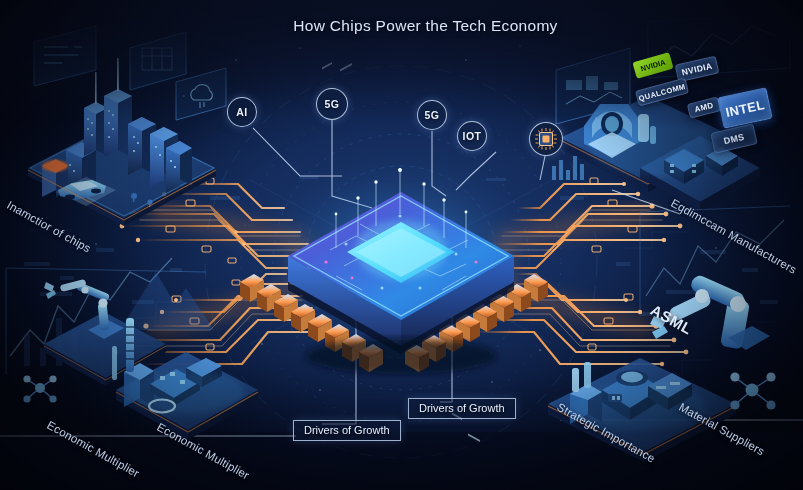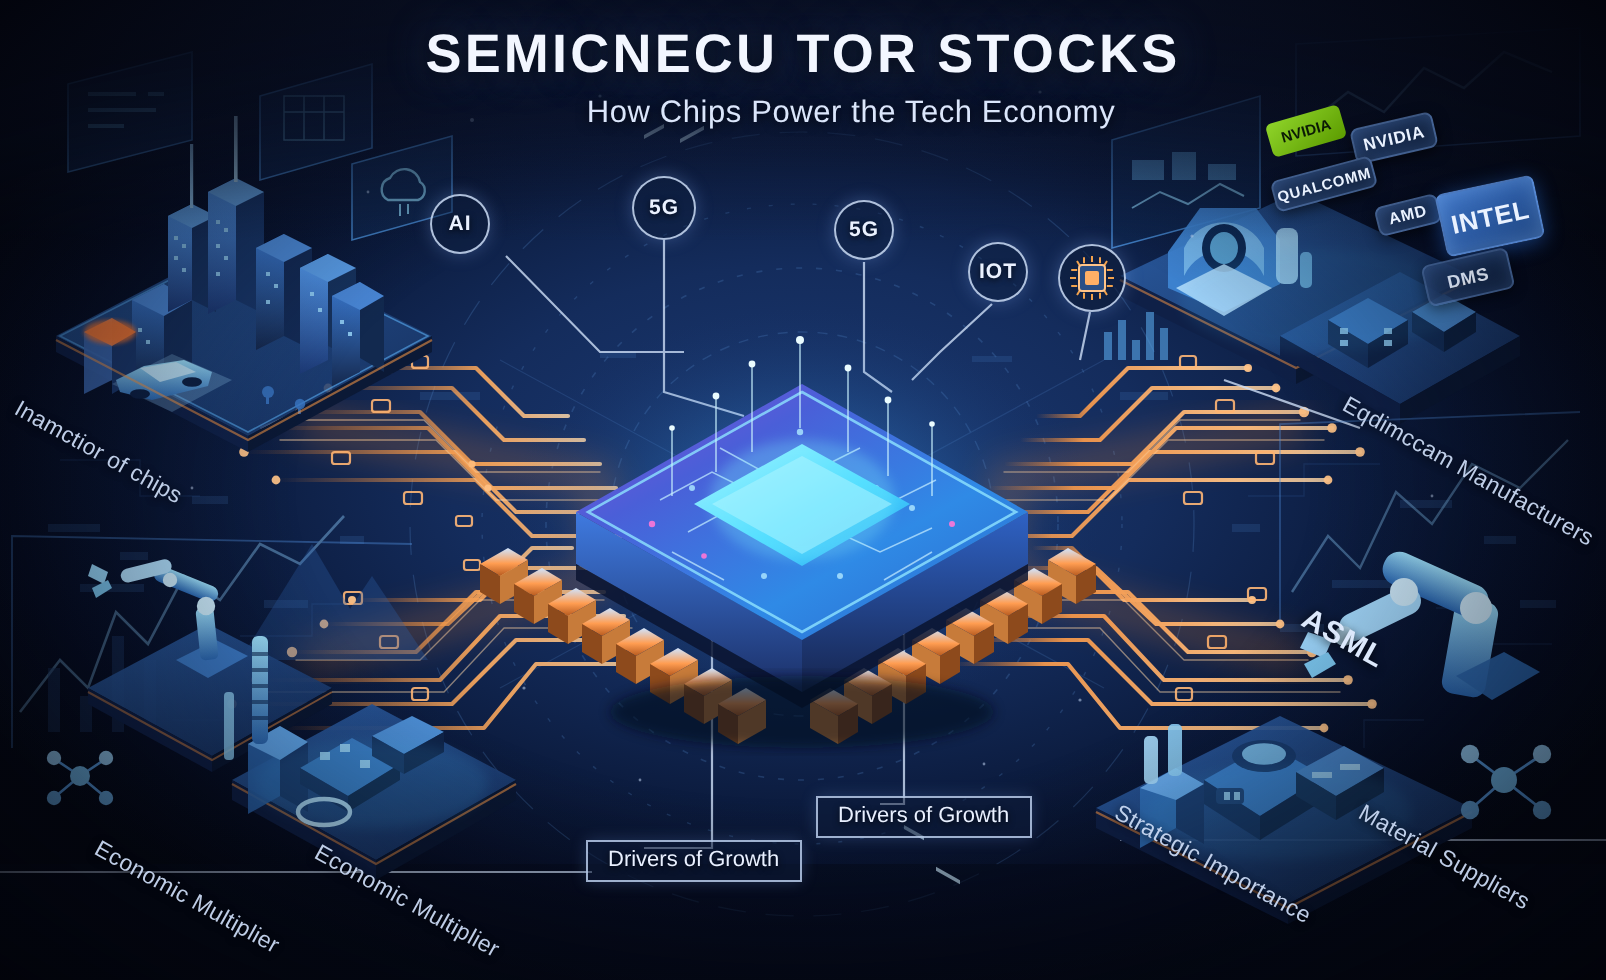--- a/index.html
+++ b/index.html
@@ -819,34 +819,33 @@
         <circle cx="492" cy="382" r=".7"></circle>
       <circle cx="96" cy="244" r=".7"></circle>
         <circle cx="716" cy="248" r=".7"></circle>
     </g>
   </svg>
 
   <div class="topglow"></div>
   <div class="vignette"></div>
 
   <div class="header">
-    <div class="title">SEMICNECU TOR STOCKS</div>
     <div class="subtitle">How Chips Power the Tech Economy</div>
   </div>
 
-  <div class="badge" style="left:215px; top:97px; width:30px; height:30px;">
+  <div class="badge" style="left:227px; top:97px; width:30px; height:30px;">
     <span>AI</span>
   </div>
   <div class="badge" style="left:316px; top:88px; width:32px; height:32px;">
     <span>5G</span>
   </div>
   <div class="badge" style="left:417px; top:100px; width:30px; height:30px;">
     <span>5G</span>
   </div>
-  <div class="badge" style="left:484px; top:121px; width:30px; height:30px;text-align:right;">
+  <div class="badge" style="left:457px; top:121px; width:30px; height:30px;text-align:right;">
     <span>IOT</span>
   </div>
 
   <div class="badge" style="left:529px; top:122px; width:34px; height:34px; background:rgba(14,28,58,.6);">
     <svg width="26" height="26" viewBox="0 0 26 26">
       <g stroke="#ffa94d" stroke-width="1" opacity=".95">
         <path d="M13 2 v3 M9 2.6 v3 M17 2.6 v3 M5.5 4.5 l1.6 2.6 M20.5 4.5 l-1.6 2.6
                  M2 13 h3 M2.6 9 h3 M2.6 17 h3 M21 13 h3 M20.4 9 h3 M20.4 17 h3
                  M13 24 v-3 M9 23.4 v-3 M17 23.4 v-3 M5.5 21.5 l1.6 -2.6 M20.5 21.5 l-1.6 -2.6"></path>
       </g>

